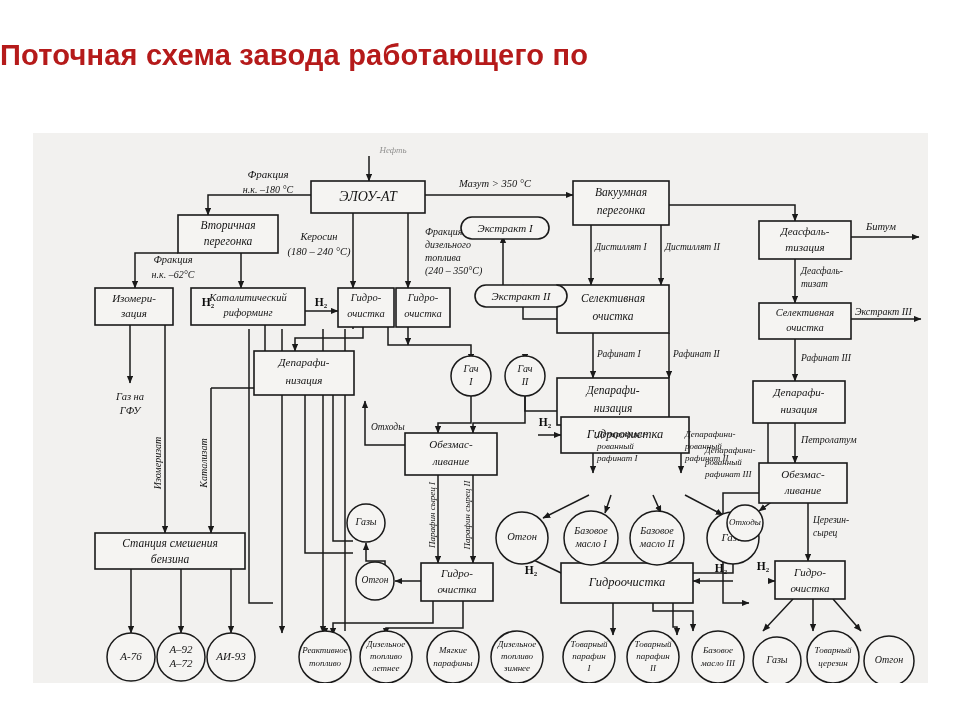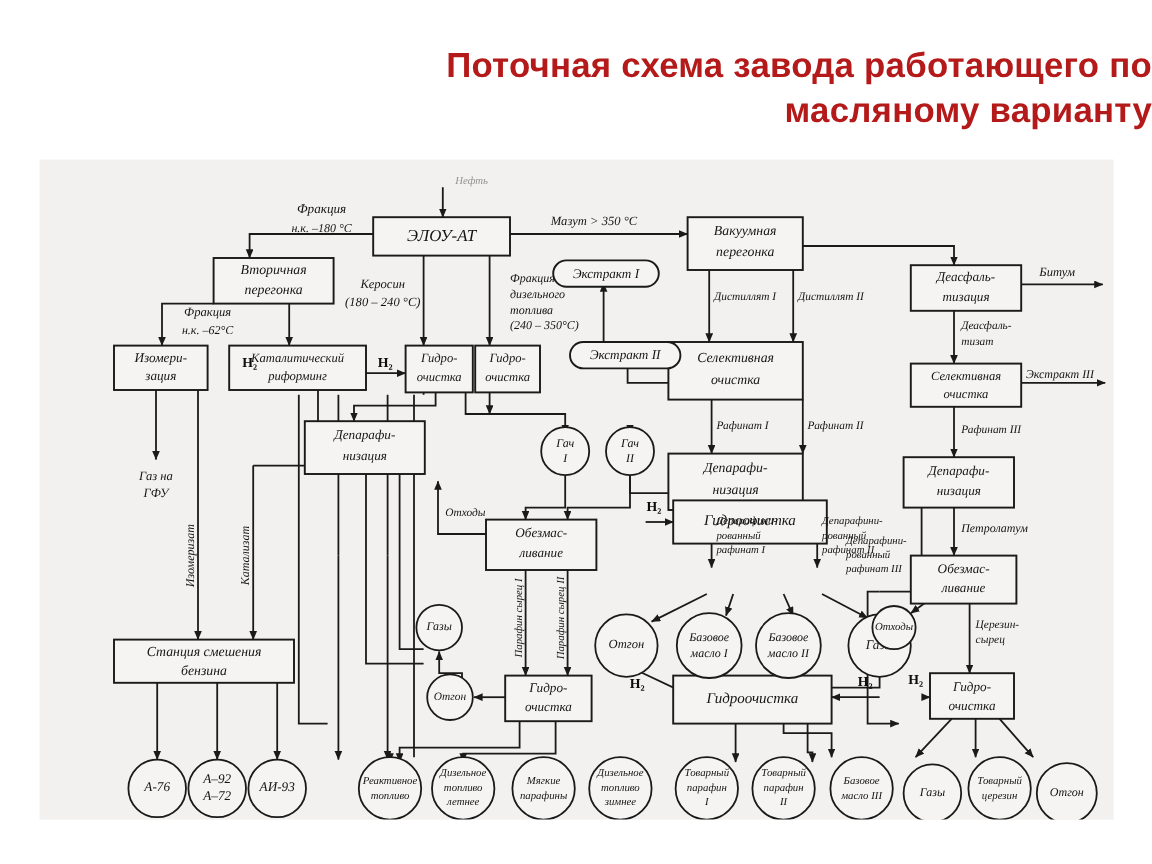--- a/index.html
+++ b/index.html
@@ -1,19 +1,19 @@
 <!DOCTYPE html>
 <html><head>
 <meta charset="utf-8">
 <style>
   html,body{margin:0;padding:0;background:#ffffff;}
   body{width:960px;height:720px;overflow:hidden;font-family:"Liberation Sans",sans-serif;}
   #root{position:relative;width:960px;height:720px;background:#ffffff;}
   #title{
-    position:absolute;left:0;top:36px;width:960px;text-align:right;
+    position:absolute;left:0;top:36px;width:960px;text-align:left;
     color:#b51a1a;font-family:"Liberation Sans",sans-serif;font-weight:bold;
     font-size:29px;line-height:38px;letter-spacing:.2px;
   }
   #canvas{position:absolute;left:33px;top:133px;width:895px;height:550px;
           background:#f2f1ef;}
   svg{display:block;}
   .bx{fill:#f5f4f2;stroke:#1a1a1a;stroke-width:1.6;}
   .ell{fill:#f5f4f2;stroke:#1a1a1a;stroke-width:1.6;}
   .cir{fill:#f5f4f2;stroke:#1a1a1a;stroke-width:1.5;}
   .ln{stroke:#1a1a1a;stroke-width:1.5;fill:none;}
@@ -27,21 +27,20 @@
        fill:#0d0d0d;text-anchor:middle;dominant-baseline:middle;}
   .faint{opacity:.45;}
 </style>
 </head>
 <body>
 
 <div id="root">
 
   <div id="title" style="color: rgb(181, 26, 26);">
     <div>Поточная схема завода работающего по</div>
-    <div>масляному варианту</div>
   </div>
 
   <div id="canvas" style="background: rgb(242, 241, 239);">
   <svg width="895" height="550" viewBox="0 0 895 550" xmlns="http://www.w3.org/2000/svg">
     <defs>
       <marker id="ar" markerWidth="9" markerHeight="9" refX="7.2" refY="3.2" orient="auto" markerUnits="userSpaceOnUse">
         <path d="M0,0 L7.6,3.2 L0,6.4 z" fill="#1a1a1a"></path>
       </marker>
     </defs>
 

